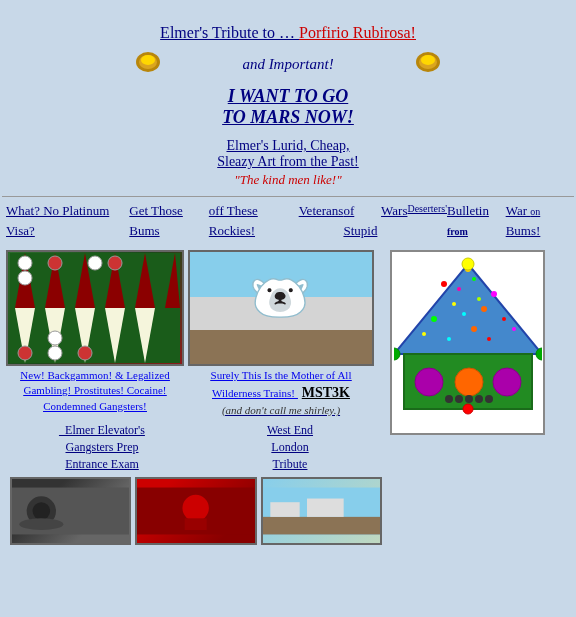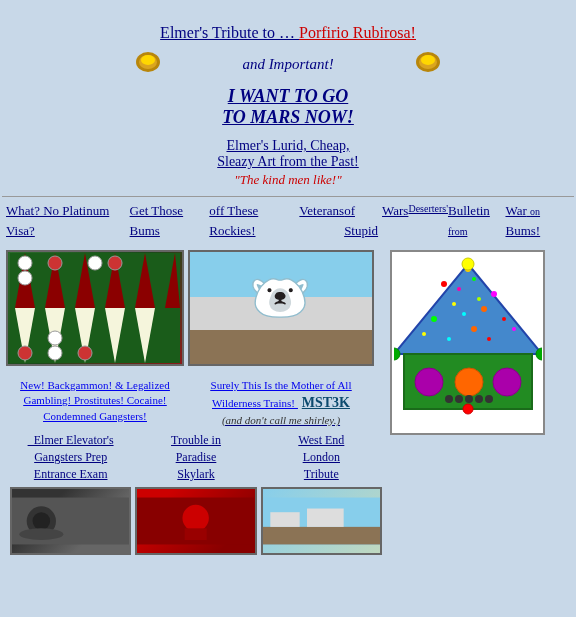--- a/index.html
+++ b/index.html
@@ -82,20 +82,21 @@
       text-decoration: underline;
       line-height: 1.5;
       display: block;
     }
     .deserters-link {
       color: #cc0000;
       font-size: 10px;
     }
     .from-small {
       font-size: 10px;
+      font-weight: bold;
     }
     .on-small {
       font-size: 10px;
     }
     .main-content {
       display: flex;
       gap: 0;
       padding: 6px 4px;
       align-items: flex-start;
     }
@@ -133,31 +134,31 @@
       display: flex;
       align-items: center;
       justify-content: center;
     }
     .image-caption {
       font-size: 11px;
       color: #000080;
       text-decoration: underline;
       text-align: center;
       line-height: 1.4;
-      margin-top: 12px;
+      margin-top: 2px;
     }
     .backgammon-caption {
       width: 178px;
     }
     .polar-bear-caption {
       width: 186px;
       text-align: center;
     }
     .mst3k-link {
-      color: #0c4a6e;
+      color: #000000;
       text-decoration: underline;
       font-size: 14px;
       font-weight: bold;
     }
     .caption-italic {
       font-style: italic;
       font-size: 11px;
       color: #333;
       text-decoration: none;
     }
@@ -354,27 +355,20 @@
       <div class="bottom-links-row">
         <div class="bottom-link-item">
           <a href="#">
             <span>_Elmer Elevator's</span><br>
             <span>Gangsters Prep</span><br>
             <span>Entrance Exam</span>
           </a>
         </div>
         <div class="bottom-link-item">
           <a href="#">
-            <span>Trouble in</span><br>
-            <span>Paradise</span><br>
-            <span>Skylark</span>
-          </a>
-        </div>
-        <div class="bottom-link-item">
-          <a href="#">
             <span>West End</span><br>
             <span>London</span><br>
             <span>Tribute</span>
           </a>
         </div>
       </div>
 
       <div class="bottom-images-row">
         <div class="bottom-img bottom-img-1">
           <svg width="160" height="64" viewBox="0 0 160 64">

